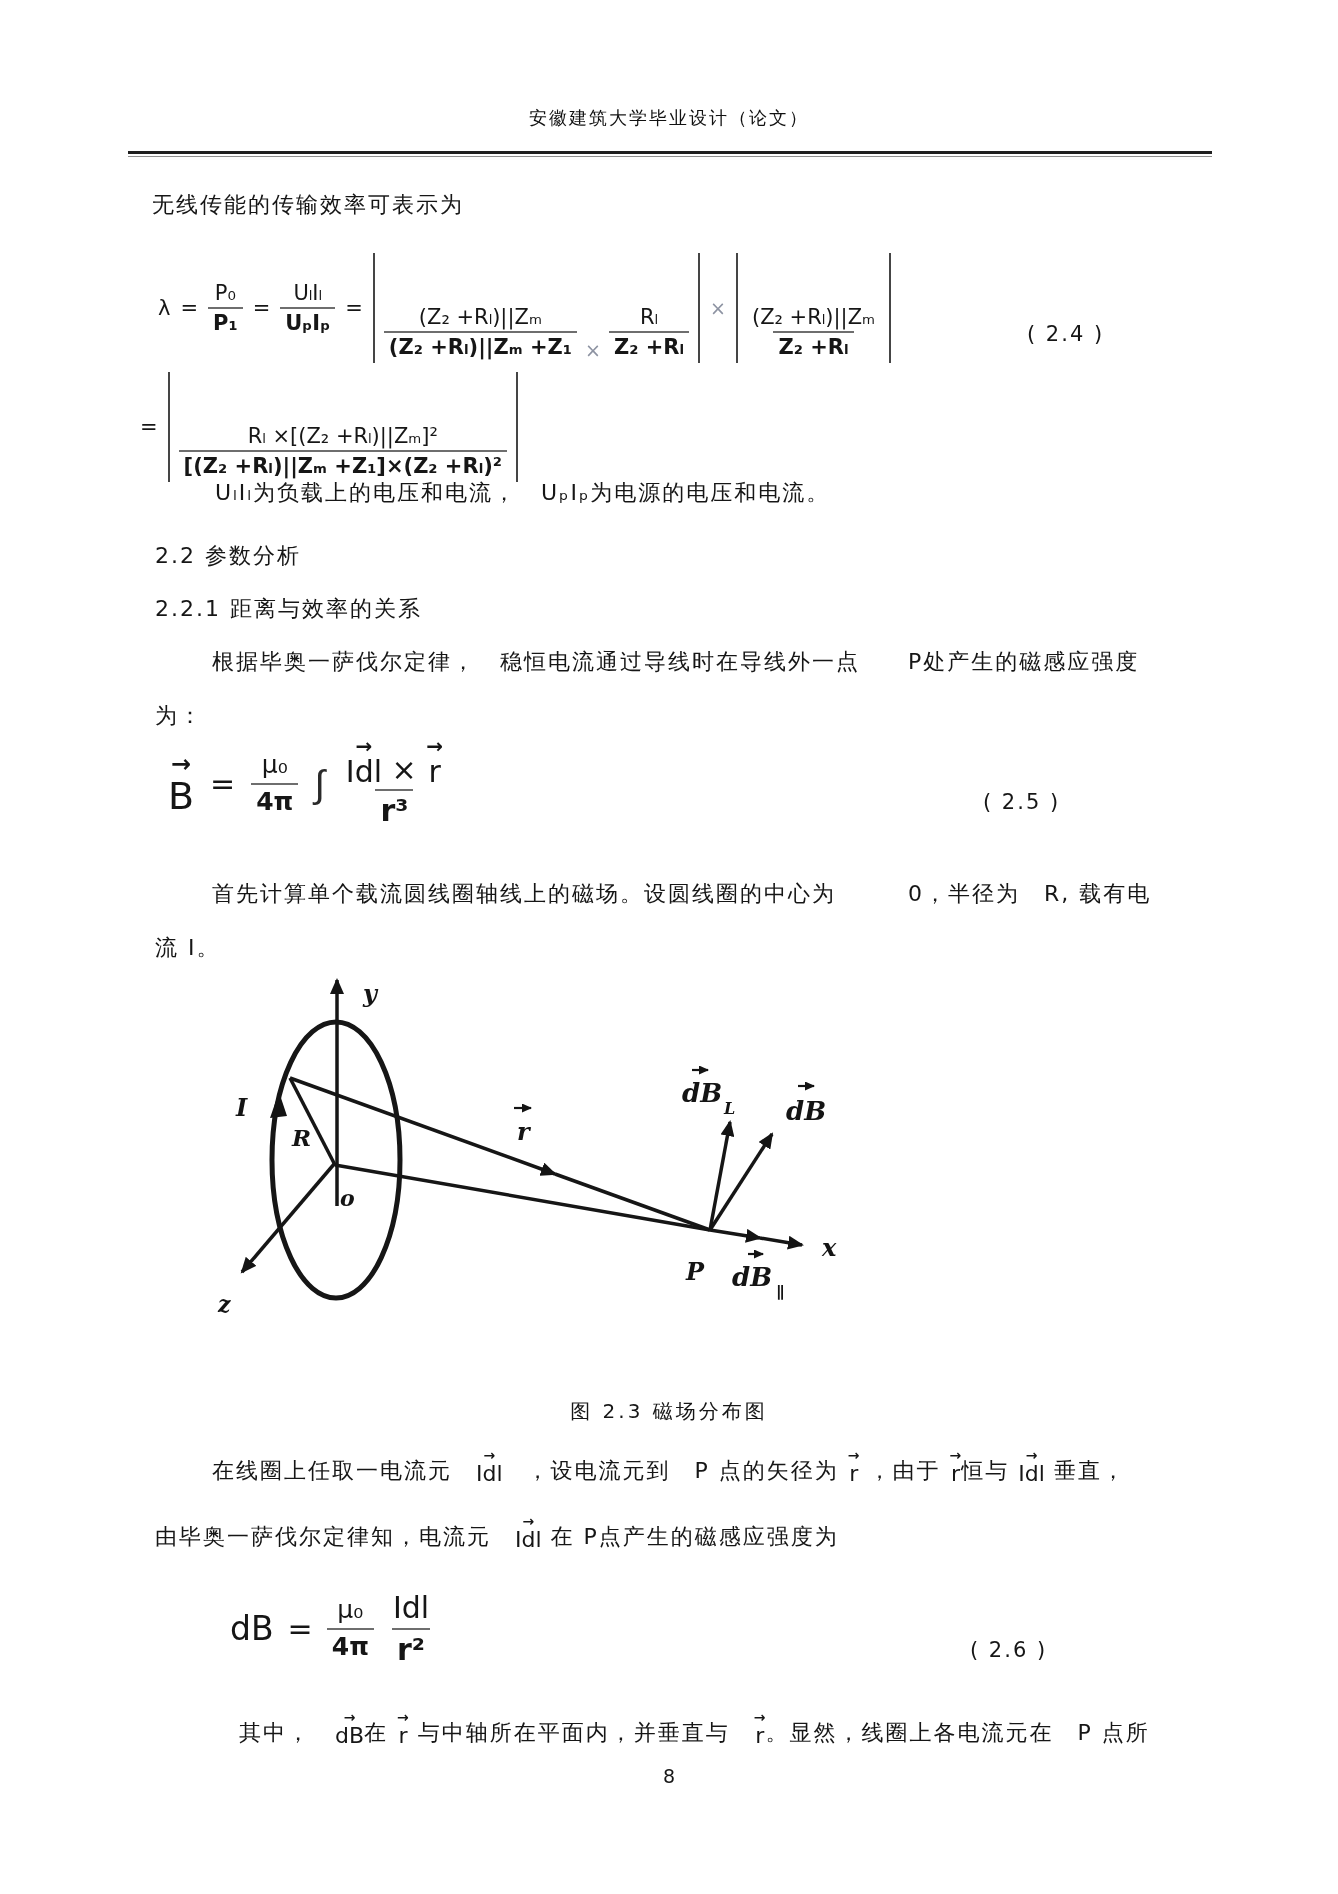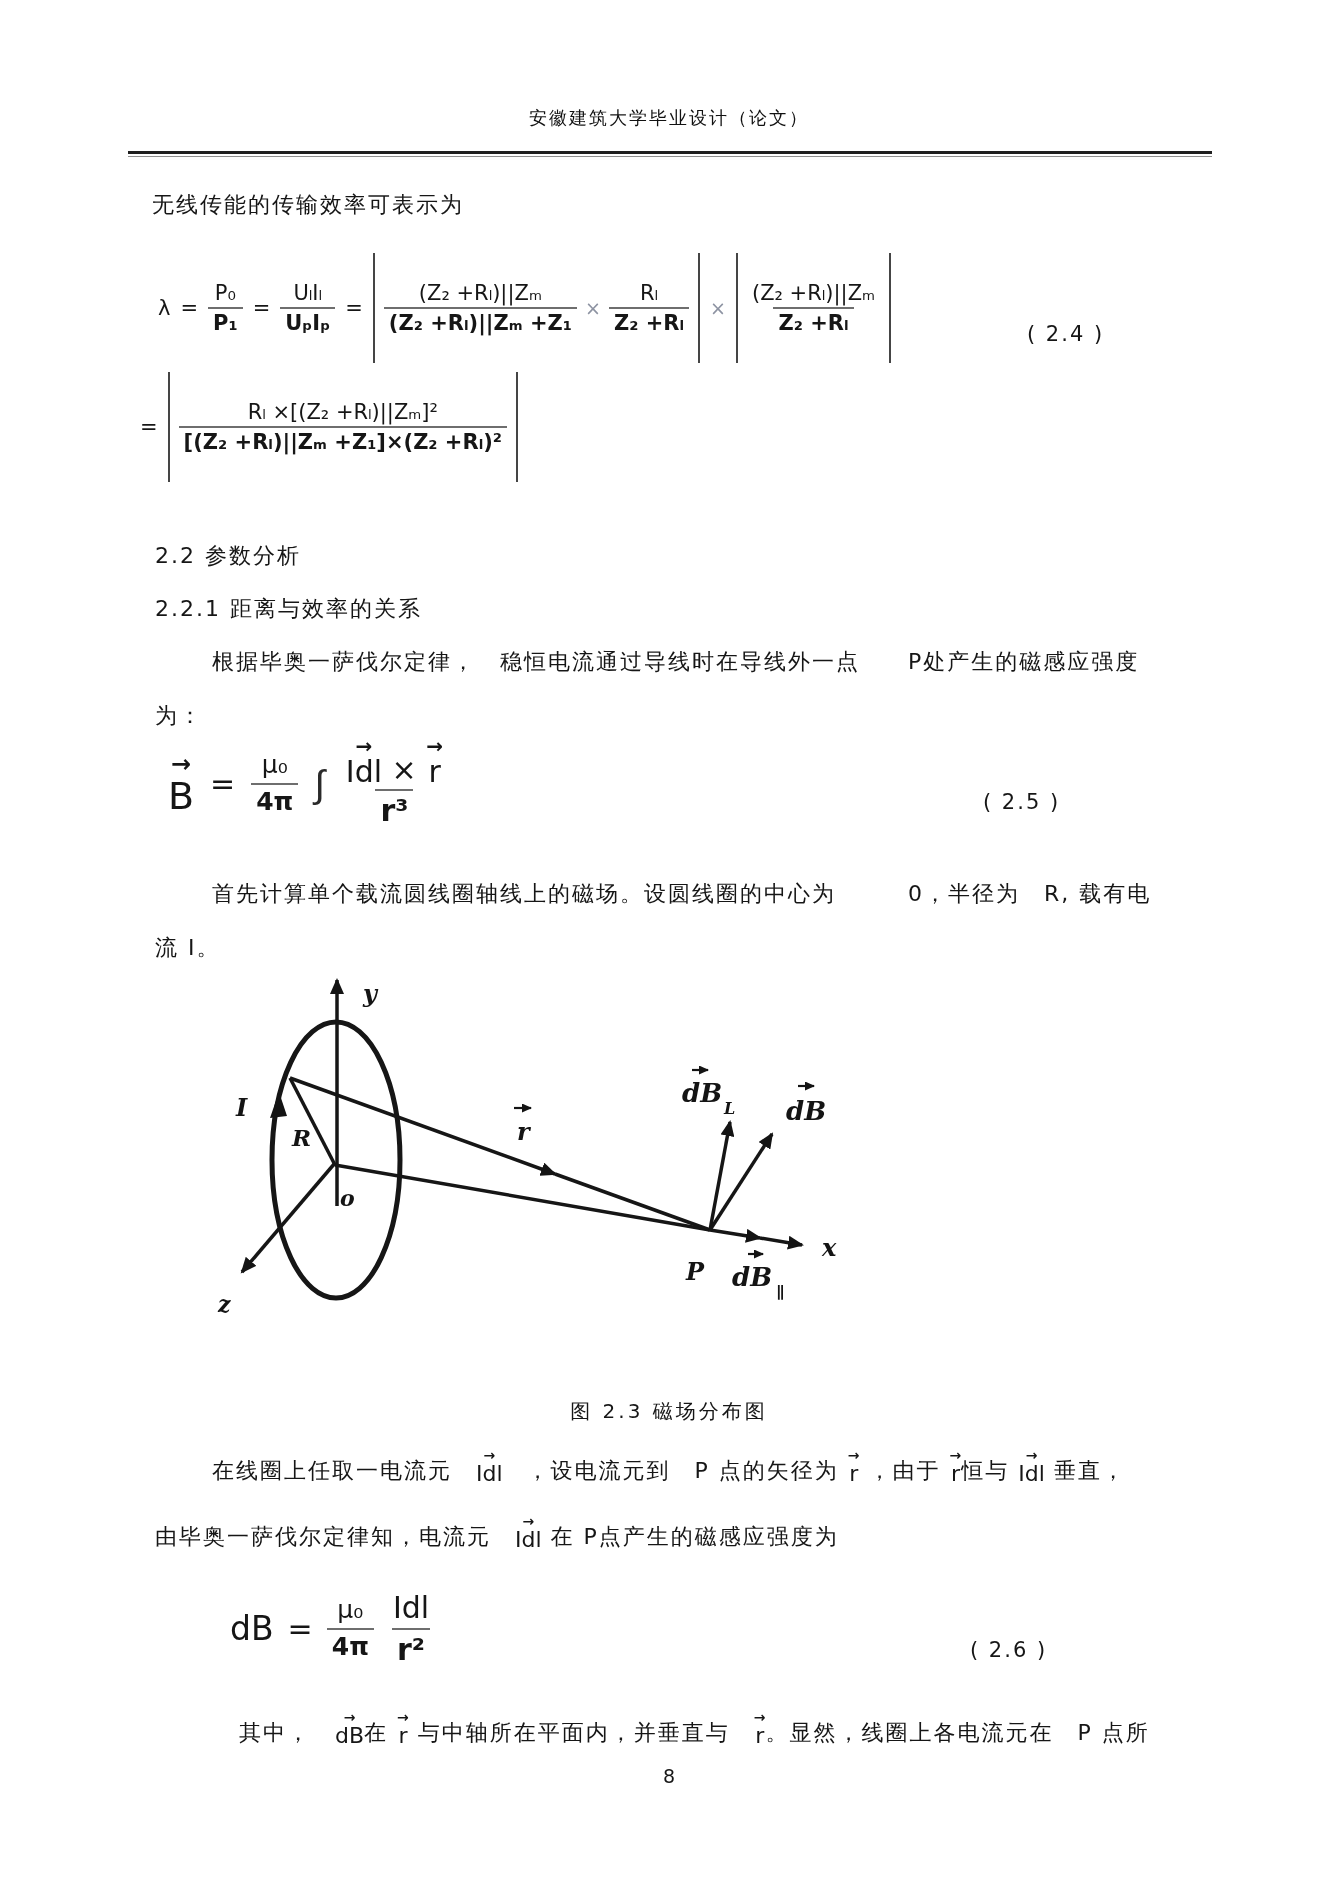--- a/index.html
+++ b/index.html
@@ -15,21 +15,21 @@
   .pagenum{font-size:19px;}
 
   
   .eq{position:absolute;display:flex;align-items:center;gap:10px;font-size:21px;white-space:nowrap;}
   .tok{display:inline-block;}
   .times{color:#8d93a2;font-size:19px;}
   .fr{display:inline-flex;flex-direction:column;align-items:center;line-height:1.25;}
   .fr .num{padding:1px 5px;}
   .fr .den{padding:1px 5px;border-top:2px solid #6e6e6e;font-weight:bold;}
   .absg{display:flex;align-items:center;gap:8px;border-left:2px solid #454545;border-right:2px solid #454545;padding:2px 9px;}
-  .absg.tall{min-height:106px;}
+  .absg.tall{min-height:106px;align-items:flex-end;}
   .eq-label{position:absolute;font-size:21px;letter-spacing:2px;white-space:nowrap;}
 
   .eq-25{font-size:30px;gap:16px;}
   .eq-25 .fr-mu{font-size:25px;line-height:1.3;}
   .eq-25 .int{font-size:38px;font-weight:300;color:#2a2a2a;}
   .eq-26{font-size:30px;gap:14px;}
   .eq-26 .fr-mu{font-size:25px;line-height:1.3;}
   .lhs-big{font-size:33px;}
 
   
@@ -92,20 +92,21 @@
   <div class="eq" style="left:140px;top:372px;">
     <span class="tok">=</span>
     <span class="absg tall">
       <span class="fr">
         <span class="num">Rₗ ×[(Z₂ +Rₗ)||Zₘ]²</span>
         <span class="den">[(Z₂ +Rₗ)||Zₘ +Z₁]×(Z₂ +Rₗ)²</span>
       </span>
     </span>
   </div>
 
+  <div class="abs body-text" style="left:215px;top:478px;">UₗIₗ为负载上的电压和电流，　UₚIₚ为电源的电压和电流。</div>
 
   <div class="abs body-text" style="left:155px;top:541px;">2.2 参数分析</div>
   <div class="abs body-text" style="left:155px;top:594px;">2.2.1  距离与效率的关系</div>
 
   <div class="abs body-text" style="left:212px;top:647px;">根据毕奥一萨伐尔定律，　稳恒电流通过导线时在导线外一点　　P处产生的磁感应强度</div>
   <div class="abs body-text" style="left:155px;top:701px;">为：</div>
 
   <div class="eq eq-25" style="left:168px;top:737px;">
     <span class="vec">
       <span class="varr">→</span>

